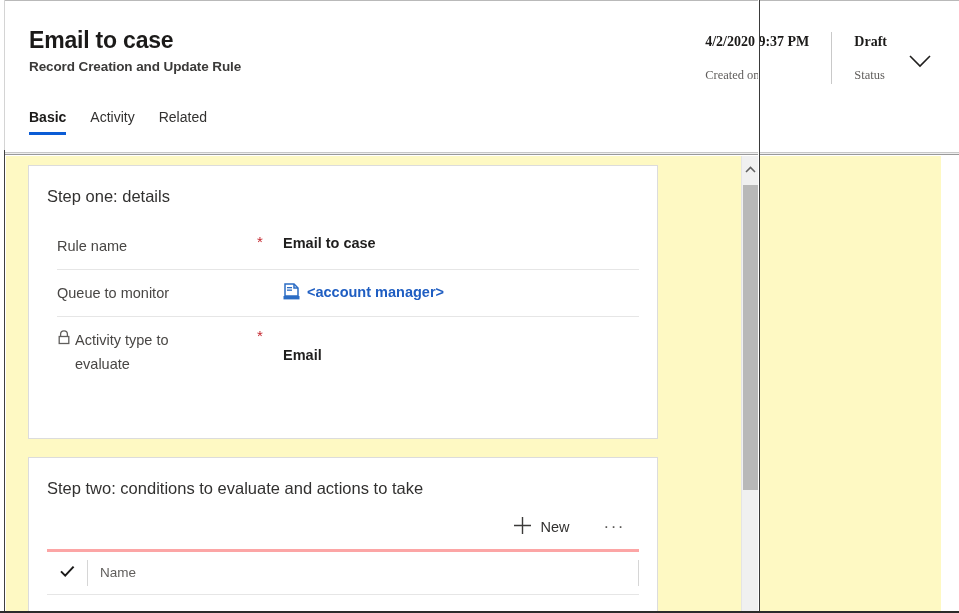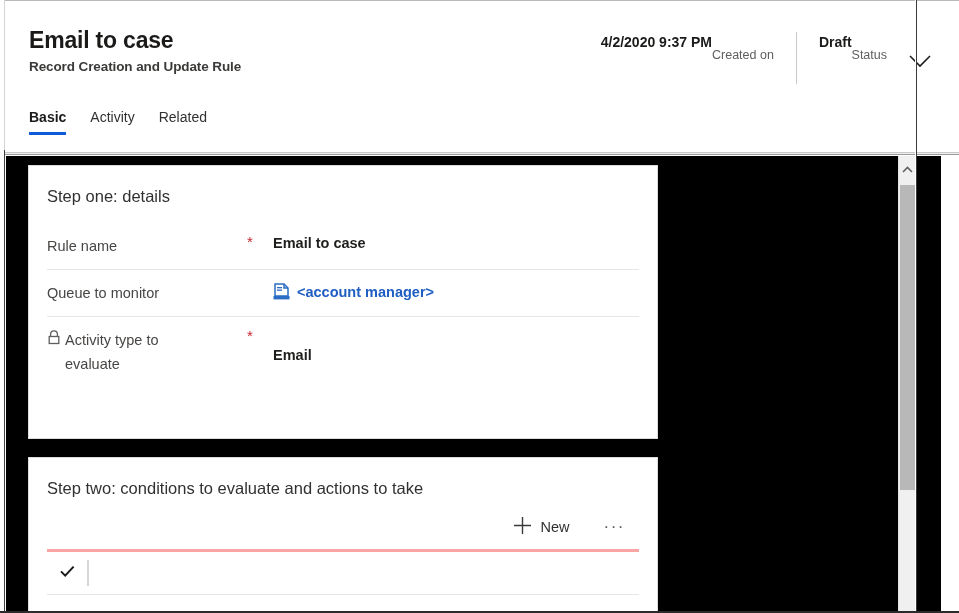--- a/index.html
+++ b/index.html
@@ -9,21 +9,21 @@
   }
   body {
     width: 959px;
     height: 613px;
     font-family: "Liberation Sans", sans-serif;
     color: #201f1e;
     overflow: hidden;
   }
   #app {
     position: relative;
-    width: 917px;
+    width: 760px;
     height: 613px;
     background: #ffffff;
     box-sizing: border-box;
   }
 
   
   .frame-top {
     position: absolute;
     left: 0; top: 0;
     width: 959px; height: 4px;
@@ -95,22 +95,23 @@
   
   .header-meta {
     position: absolute;
     right: 22px; top: 28px;
     display: flex;
     align-items: flex-start;
     height: 56px;
   }
   .meta-group {
     display: flex;
-    flex-direction: row;
+    flex-direction: column;
     padding-right: 22px;
+    font-family: Liberation Serif, serif;
   }
   .meta-group.with-sep {
     border-right: 1px solid #c9c9c9;
     height: 52px;
   }
   .meta-group.status {
     padding-left: 22px;
     padding-right: 10px;
   }
   .meta-value {
@@ -166,21 +167,21 @@
     height: 3px;
     background: #0b5cd5;
   }
 
   
   .body-area {
     position: absolute;
     left: 6px; top: 156px;
     width: 935px;
     height: 455px;
-    background: #000000;
+    background: #fef9c3;
     overflow: hidden;
   }
 
   .card {
     position: absolute;
     left: 22px;
     width: 630px;
     background: #ffffff;
     border: 1px solid #dcdcdc;
     box-sizing: border-box;
@@ -199,20 +200,21 @@
   .fields {
     margin: 16px 18px 0 18px;
   }
   .field-row {
     display: flex;
     align-items: flex-start;
     min-height: 47px;
     border-bottom: 1px solid #e6e6e6;
     padding-top: 8px;
     box-sizing: border-box;
+    margin-left: 10px;
   }
   .field-row.last { border-bottom: none; }
   .field-label-cell {
     width: 200px;
     display: flex;
     align-items: flex-start;
     flex-shrink: 0;
     padding-top: 3px;
   }
   .lock-icon {
@@ -480,20 +482,21 @@
       </div>
 
       <div class="grid-head">
         <div class="grid-check-cell">
           <span>
             <svg width="15" height="13" viewBox="0 0 15 13" aria-hidden="true">
               <path d="M1 6.4 L5.2 10.6 L13.6 1.6" fill="none" stroke="#1b1a19" stroke-width="2"></path>
             </svg>
           </span>
         </div>
+        <div class="grid-col-name">Name</div>
         <div class="grid-col-divider"></div>
       </div>
     </div>
 
   </div>
 
   <div class="scrollbar">
     <div class="sb-arrow">
       <svg width="11" height="7" viewBox="0 0 11 7" aria-hidden="true">
         <path d="M1 6 L5.5 1.4 L10 6" fill="none" stroke="#606060" stroke-width="1.5"></path>

